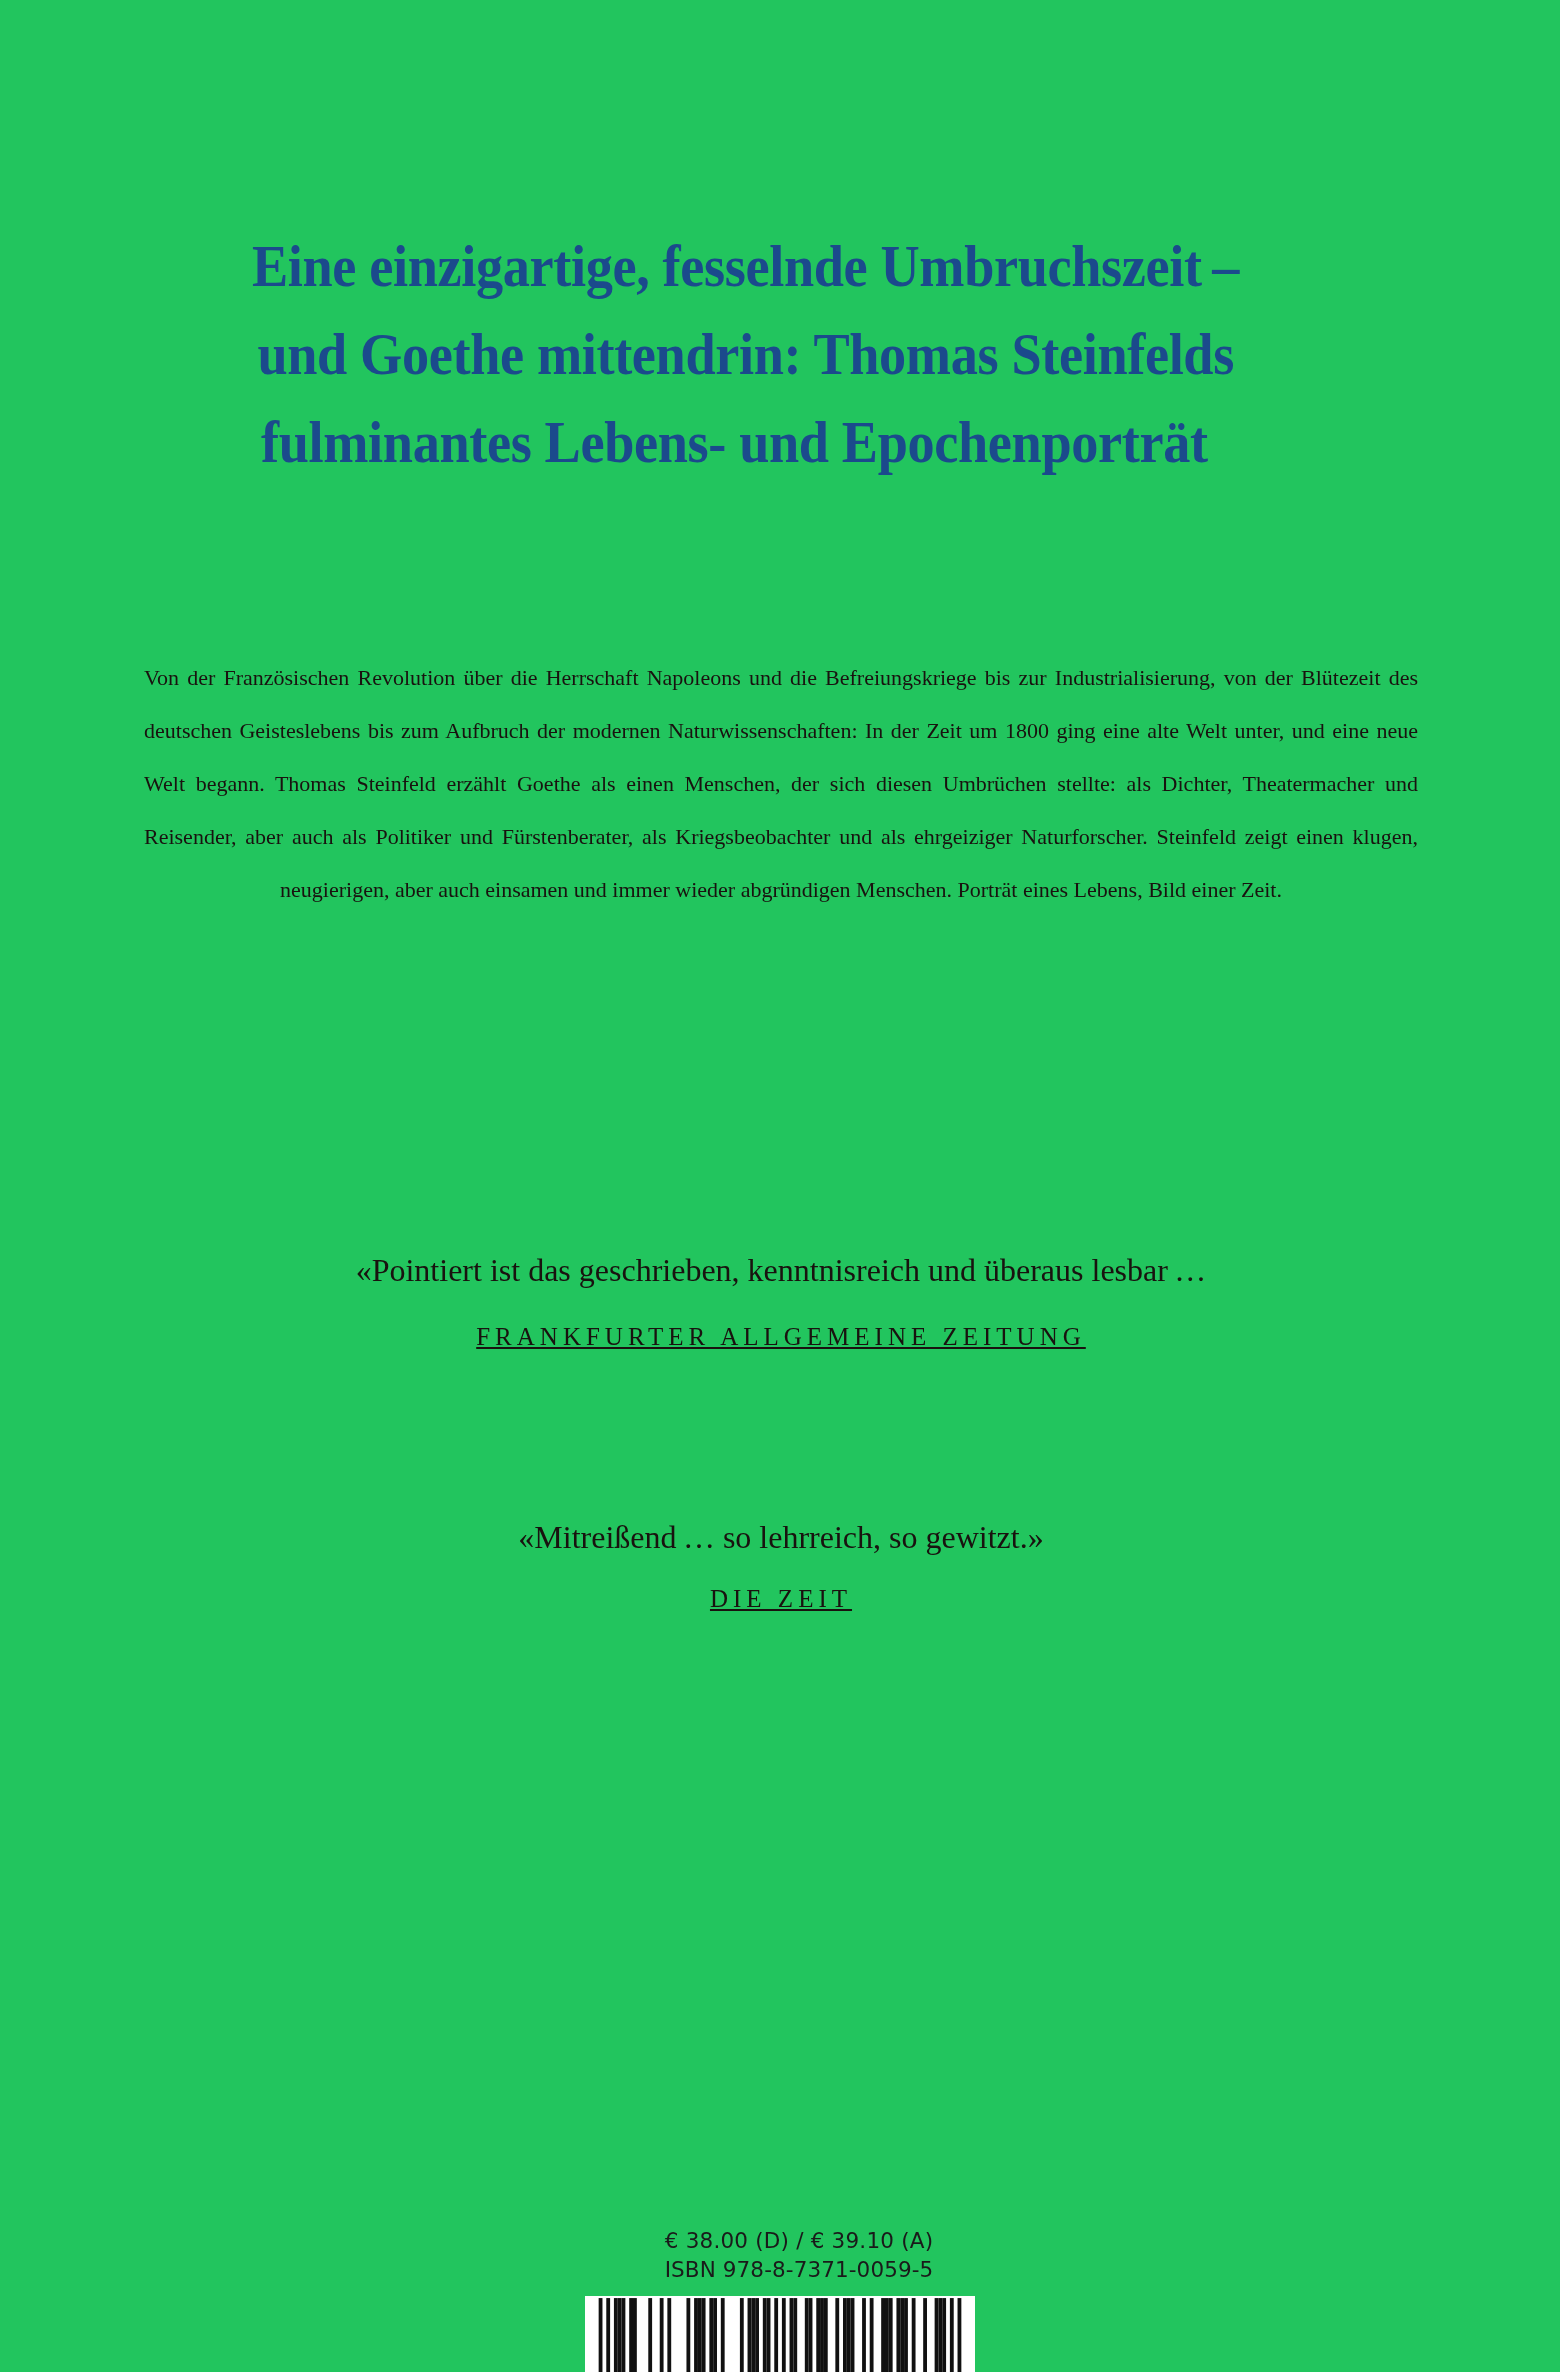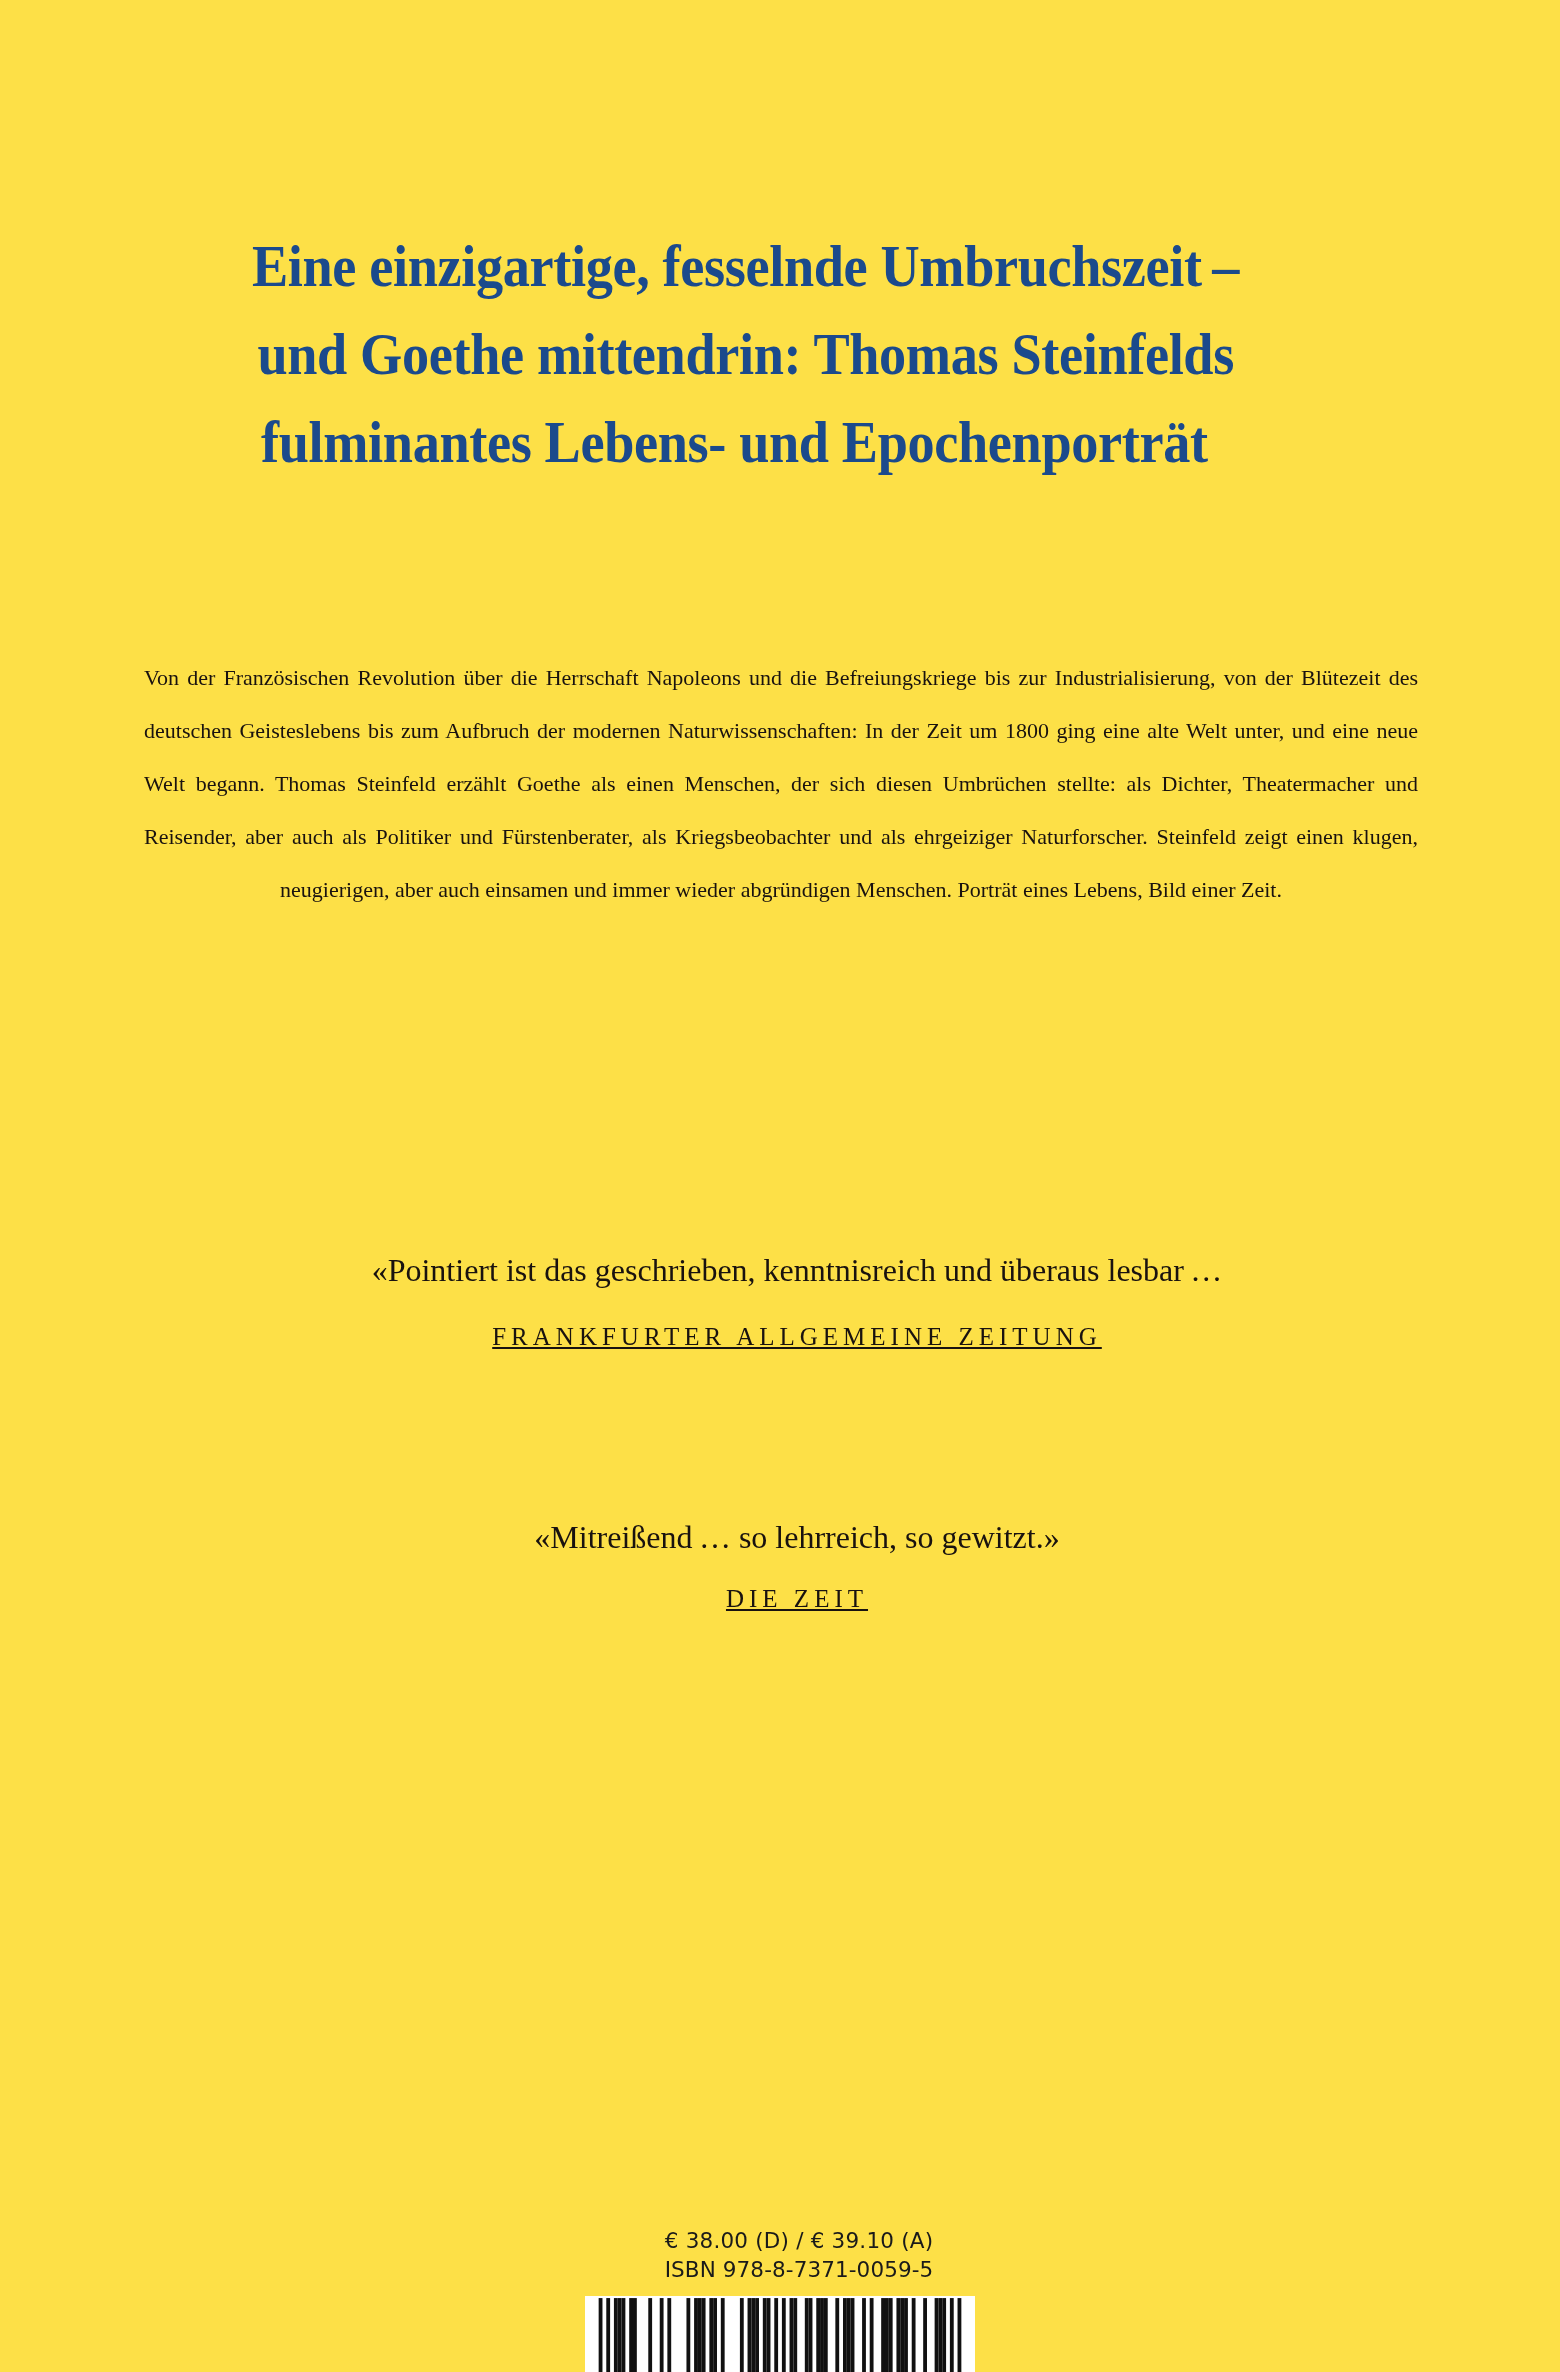--- a/index.html
+++ b/index.html
@@ -13,21 +13,21 @@
     background: #fdf2ef;
     font-family: "Liberation Serif", serif;
     overflow: hidden;
     position: relative;
   }
 
   .cover {
     position: relative;
     width: 1560px;
     height: 2373px;
-    background: #fde047;
+    background: #22c55e;
     box-sizing: border-box;
   }
 
   
   .headline {
     position: absolute;
     left: 252px;
     top: 222px;
     width: 1151px;
     color: #1b4a8c;
@@ -57,21 +57,21 @@
     font-size: 22px;
     line-height: 53px;
     text-align: justify;
     text-align-last: center;
     hyphens: none;
   }
 
   
   .quote-block {
     position: absolute;
-    left: 160px;
+    left: 144px;
     width: 1274px;
     text-align: center;
     color: #19120f;
     font-family: "Liberation Serif", "DejaVu Serif", serif;
   }
   .quote-block.q1 { top: 1246px; }
   .quote-block.q2 { top: 1513px; }
 
   .quote-text {
     font-size: 32px;

